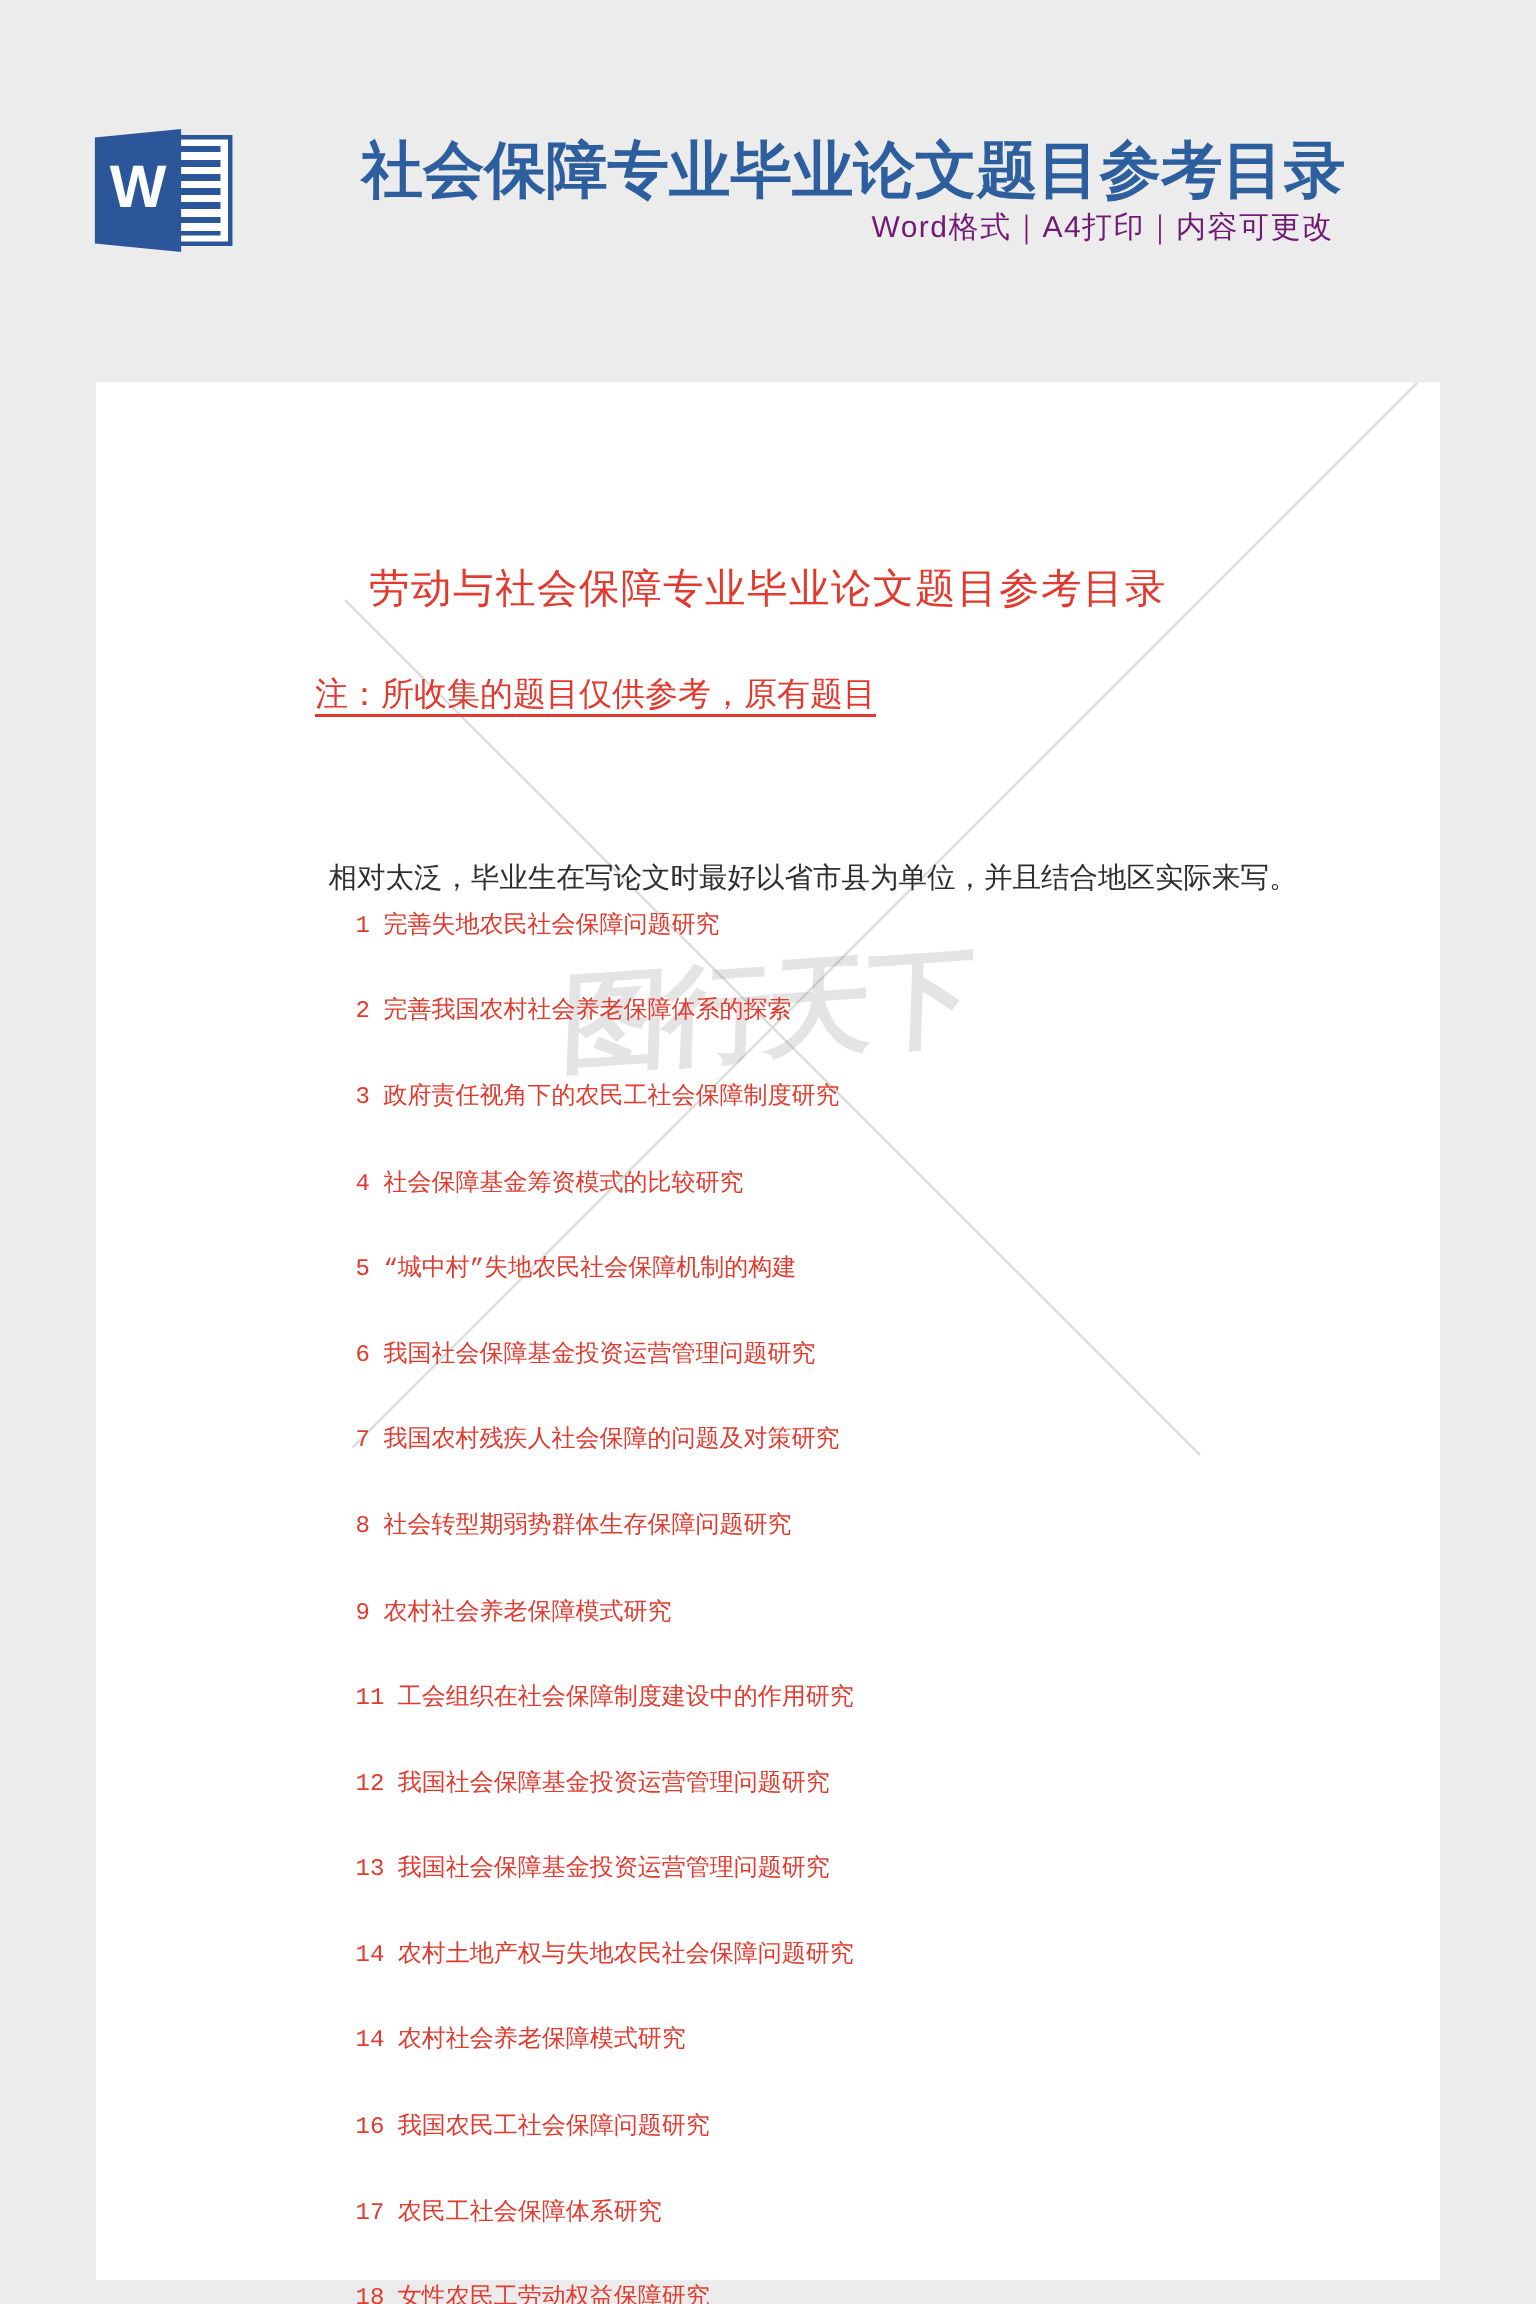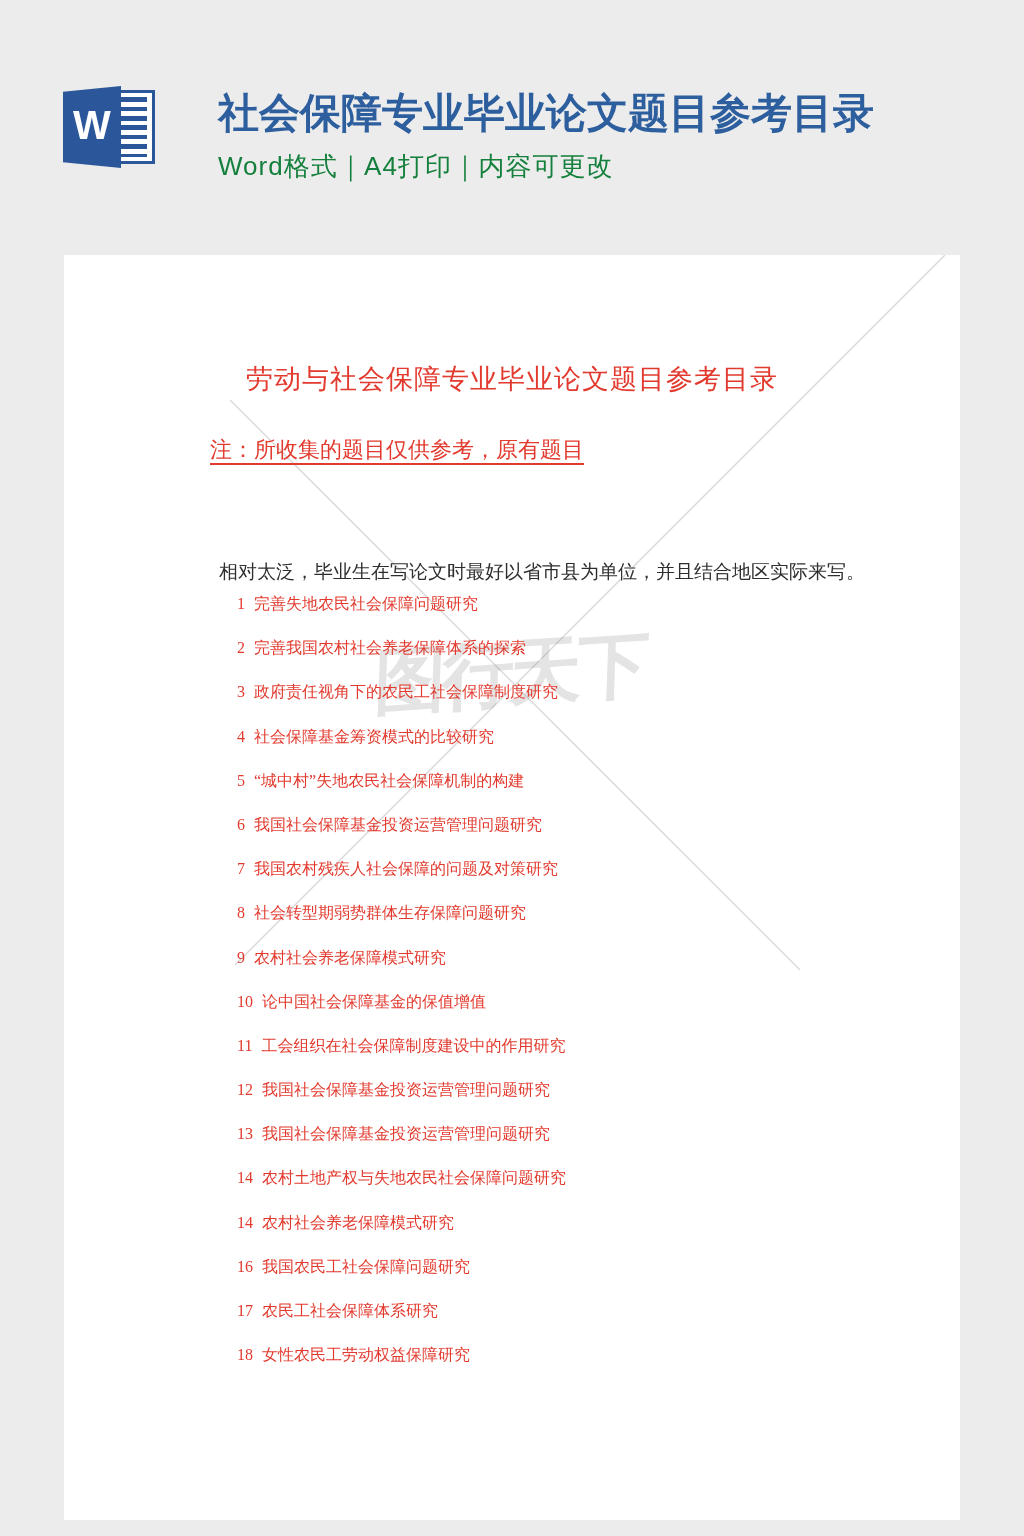--- a/index.html
+++ b/index.html
@@ -38,52 +38,51 @@
     background: var(--icon-blue, #2b579a);
     clip-path: polygon(0 7%, 100% 0, 100% 100%, 0 93%);
     display: flex; align-items: center; justify-content: center;
   }
   .word-icon .panel .w {
     color: #fff; font-weight: 700; font-size: 40px;
     font-family: "Liberation Sans", sans-serif;
     line-height: 1; padding-bottom: 4px;
   }
   .header-text {
-    position: absolute; left: 218px; top: 88px;
-    width: 648px; text-align: left;
+    position: absolute; left: 241px; top: 88px;
+    width: 648px; text-align: right;
   }
   .header-title {
     font-size: 41px; font-weight: 700;
     color: var(--title-blue, #2d5f9e);
     line-height: 50px; white-space: nowrap;
   }
   .header-subtitle {
-    margin-top: 11px;
-    font-size: 26px; font-weight: 400;
-    color: #15803d; letter-spacing: 1px;
+    font-size: 20px; font-weight: 400;
+    color: #701a75; letter-spacing: 1px;
     white-space: nowrap;
   }
 
   
   .sheet {
     position: absolute; left: 64px; top: 255px;
     width: 896px; height: 1265px;
     background: #ffffff;
   }
   .wm-lines { position: absolute; left: 0; top: 0; pointer-events: none; }
   .wm-text {
     position: absolute; left: 310px; top: 382px;
     font-family: "DejaVu Serif", "Liberation Serif", serif;
     font-weight: 700; font-size: 72px; line-height: 1;
     color: rgba(130,130,130,0.22);
     letter-spacing: -4px;
     transform: rotate(-4deg) skewX(-6deg);
     white-space: nowrap; pointer-events: none;
   }
-  .doc-serif { font-family: Liberation Serif, serif; }
+  .doc-serif { font-family: Liberation Mono, monospace; margin-top: 13px; }
   .doc-title {
     position: absolute; left: 0; top: 106px; width: 896px;
     text-align: center;
     font-size: 27px; letter-spacing: 1px;
     color: var(--doc-red, #e23a2e);
     white-space: nowrap;
   }
   .doc-note {
     position: absolute; left: 146px; top: 180px;
     font-size: 22px;
@@ -166,23 +165,20 @@
         <div class="topic-item doc-serif">
         <span class="num">7</span><span>我国农村残疾人社会保障的问题及对策研究</span>
       </div>
         <div class="topic-item doc-serif">
         <span class="num">8</span><span>社会转型期弱势群体生存保障问题研究</span>
       </div>
         <div class="topic-item doc-serif">
         <span class="num">9</span><span>农村社会养老保障模式研究</span>
       </div>
         <div class="topic-item doc-serif">
-        <span class="num">10</span><span>论中国社会保障基金的保值增值</span>
-      </div>
-        <div class="topic-item doc-serif">
         <span class="num">11</span><span>工会组织在社会保障制度建设中的作用研究</span>
       </div>
         <div class="topic-item doc-serif">
         <span class="num">12</span><span>我国社会保障基金投资运营管理问题研究</span>
       </div>
         <div class="topic-item doc-serif">
         <span class="num">13</span><span>我国社会保障基金投资运营管理问题研究</span>
       </div>
         <div class="topic-item doc-serif">
         <span class="num">14</span><span>农村土地产权与失地农民社会保障问题研究</span>

